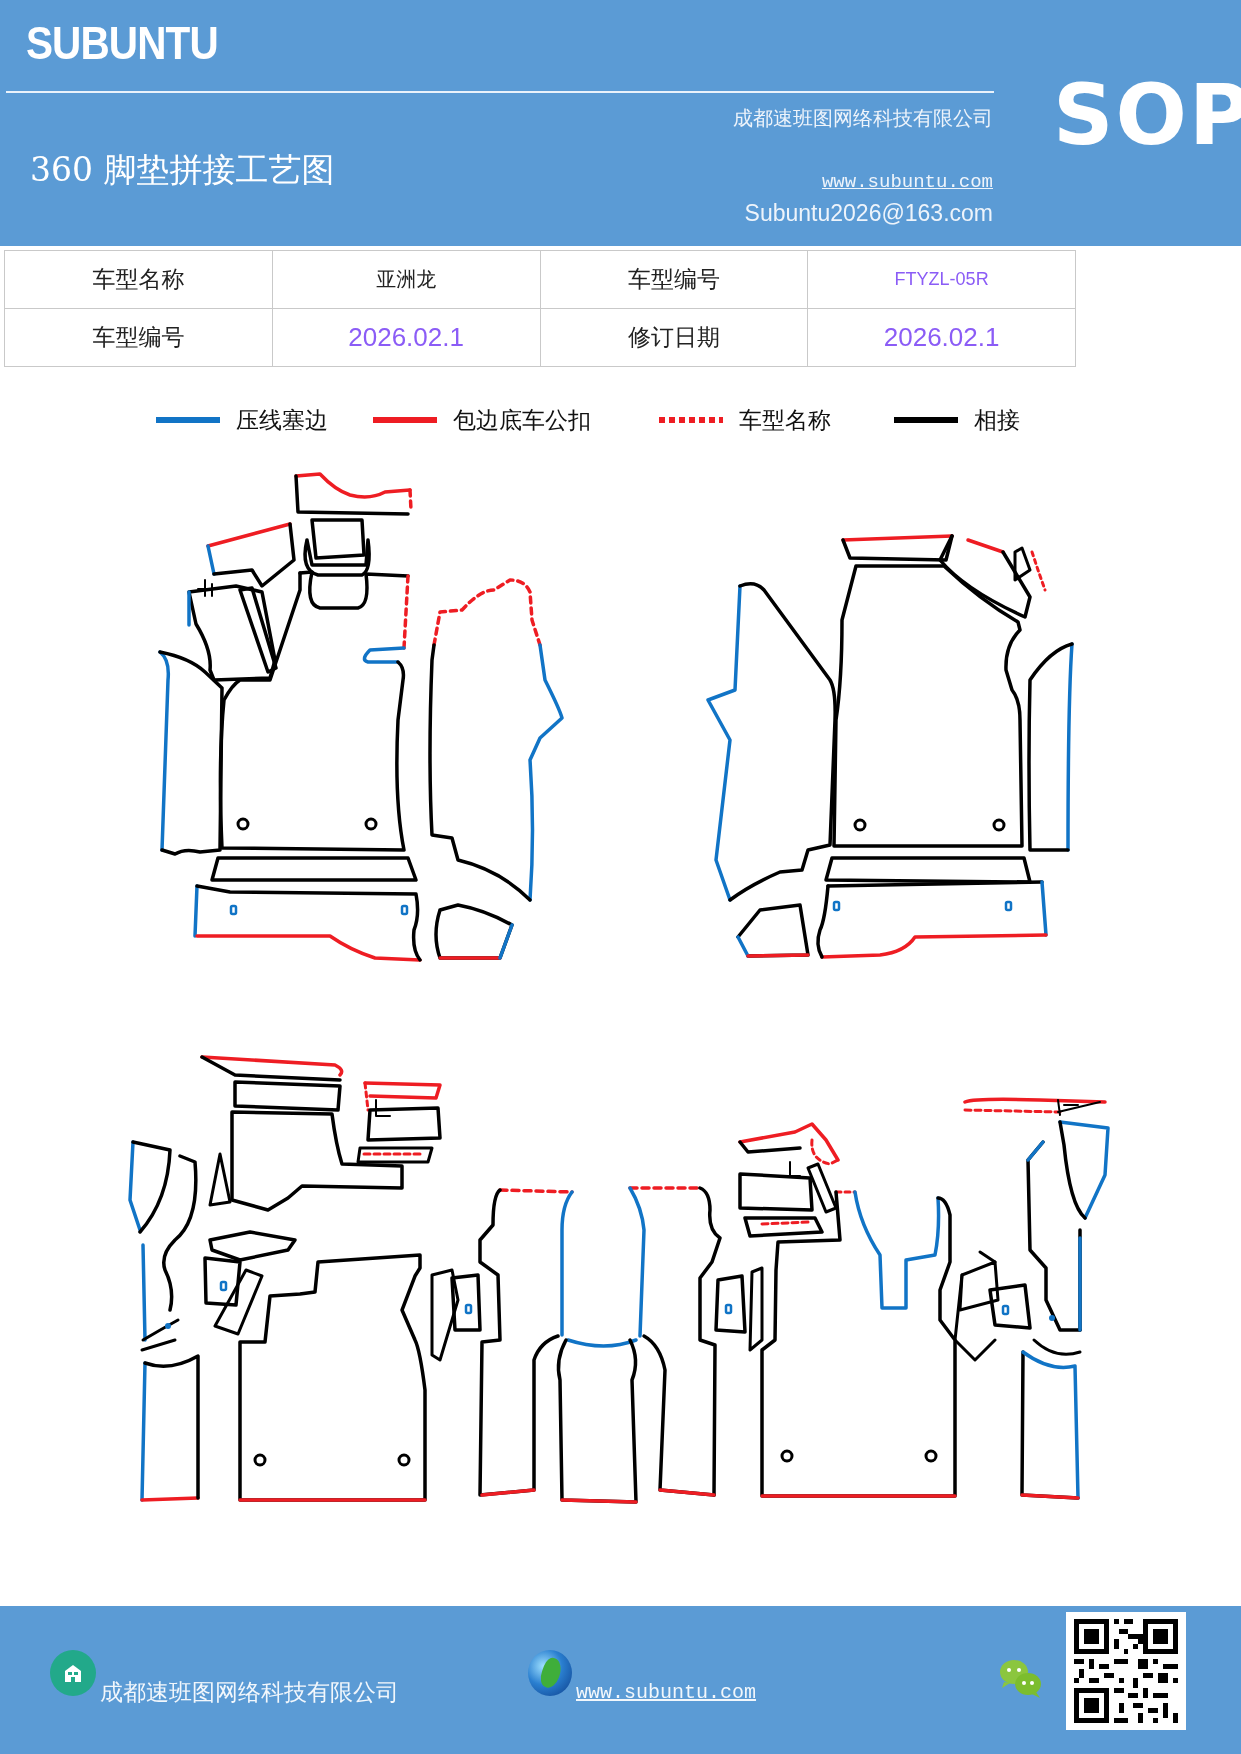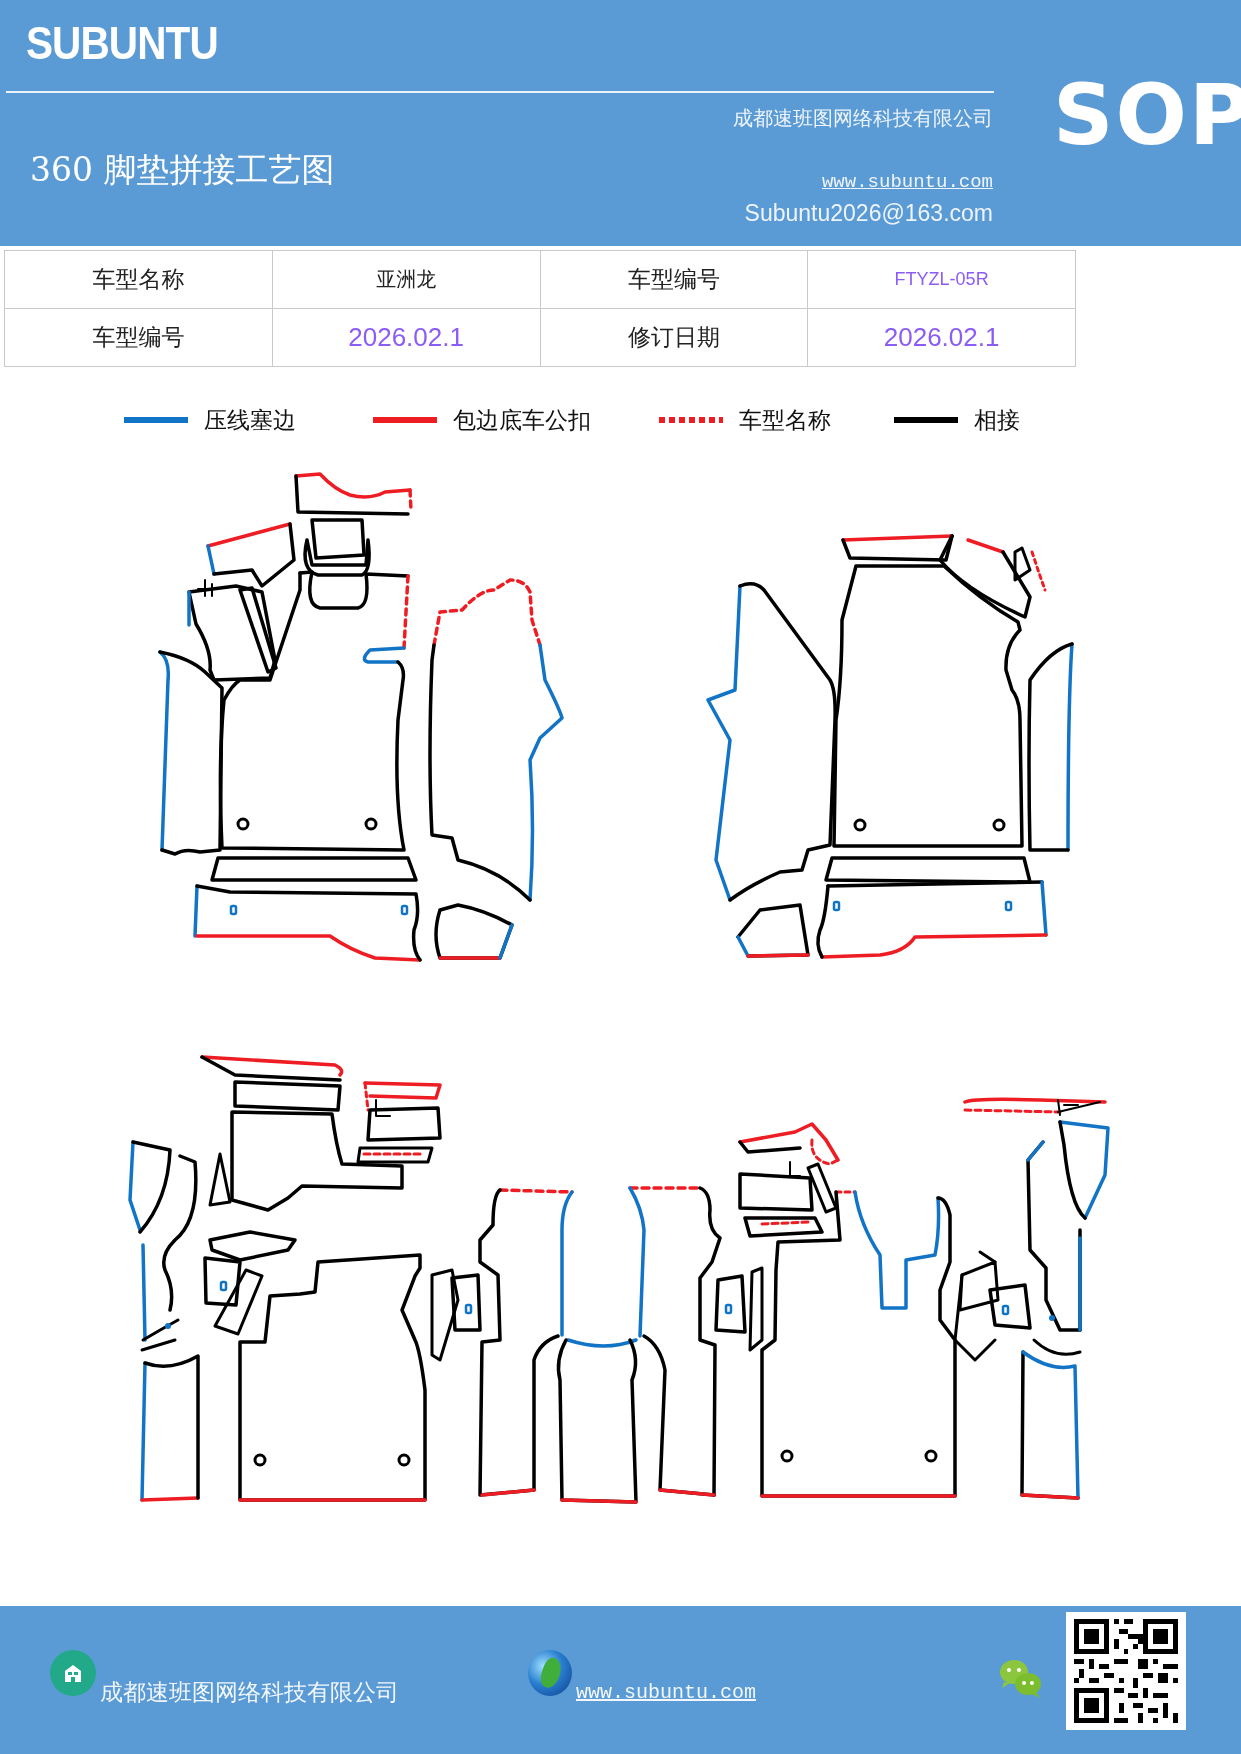--- a/index.html
+++ b/index.html
@@ -71,21 +71,21 @@
   <tr>
     <td class="lbl">车型编号</td>
     <td class="val">2026.02.1</td>
     <td class="lbl">修订日期</td>
     <td class="val">2026.02.1</td>
   </tr>
 </tbody>
   </table>
 
 <div class="legend">
-  <div class="lg" style="left:124px">
+  <div class="lg" style="left:156px">
     <span class="swatch sw-blue"></span>
     <span class="lg-text">压线塞边</span>
   </div>
   <div class="lg" style="left:373px">
     <span class="swatch sw-red"></span>
     <span class="lg-text">包边底车公扣</span>
   </div>
   <div class="lg" style="left:659px">
     <span class="swatch sw-dash"></span>
     <span class="lg-text">车型名称</span>

